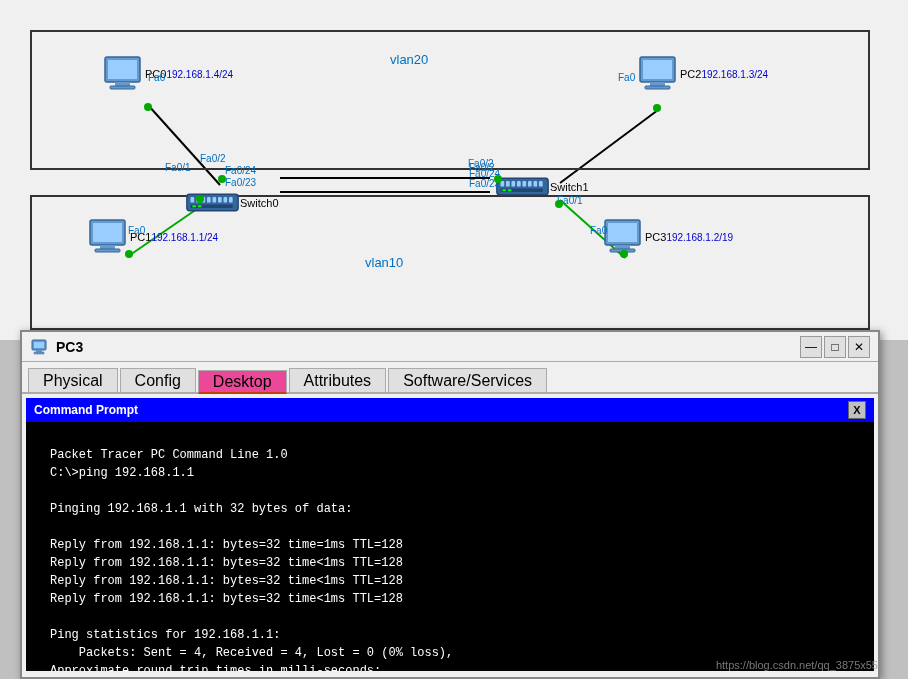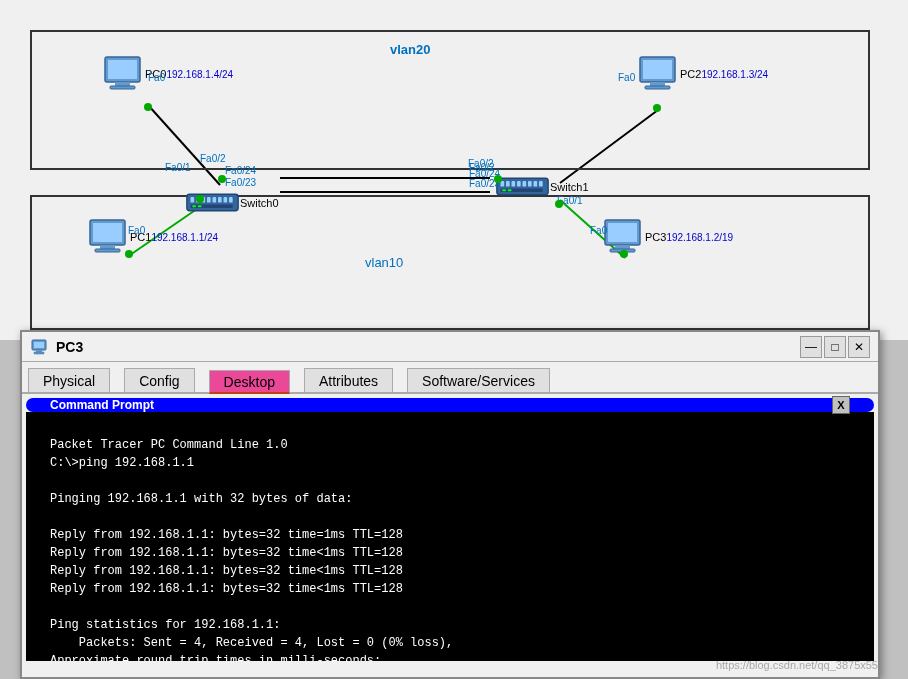--- a/index.html
+++ b/index.html
@@ -150,26 +150,26 @@
       height: 32px;
       background: #f0f0f0;
       display: flex;
       align-items: flex-end;
       padding: 0 6px;
       border-bottom: 2px solid #aaa;
     }
 
     .tab {
       padding: 4px 14px;
-      font-size: 14px;
+      font-size: 16px;
       border: 1px solid #aaa;
       border-bottom: none;
       background: #e0e0e0;
       cursor: pointer;
-      margin-right: 14px;
+      margin-right: 2px;
       color: #000;
       height: 24px;
       display: flex;
       align-items: center;
     }
 
     .tab.active {
       background: #ec4899;
       border-bottom: 2px solid #c2410c;
       position: relative;
@@ -180,28 +180,27 @@
     
     #cmd-wrapper {
       background: #f0f0f0;
       padding: 4px;
       height: calc(100% - 62px);
     }
 
     #cmd-titlebar {
       background: #0000ff;
       color: white;
-      padding: 3px 24px;
+      padding: 3px 8px;
       font-size: 12px;
       font-weight: bold;
       display: flex;
       justify-content: space-between;
       align-items: center;
-      height: 14px;
-      border-radius: 8px;
+      height: 24px;
     }
 
     #cmd-titlebar .cmd-close {
       width: 18px;
       height: 18px;
       background: #c0c0c0;
       border: 1px solid #666;
       display: flex;
       align-items: center;
       justify-content: center;
@@ -259,21 +258,21 @@
     <line x1="280" y1="178" x2="490" y2="178" stroke="#000" stroke-width="2"></line>
 
     <line x1="280" y1="192" x2="490" y2="192" stroke="#000" stroke-width="2"></line>
 
     <line x1="560" y1="183" x2="658" y2="110" stroke="#000" stroke-width="2"></line>
 
     <line x1="560" y1="200" x2="625" y2="258" stroke="#00aa00" stroke-width="2"></line>
   </svg>
 
   <div id="vlan20-box" class="vlan-box"></div>
-  <div class="vlan-label" style="top: 42px; left: 390px; font-weight: bold;">vlan20</div>
+  <div class="vlan-label" style="top: 52px; left: 390px;">vlan20</div>
 
   <div id="vlan10-box" class="vlan-box"></div>
   <div class="vlan-label" style="top: 255px; left: 365px;">vlan10</div>
 
   <div class="node" style="position:absolute; top:55px; left:100px;">
     <svg class="monitor-svg" viewBox="0 0 45 38">
       <rect x="5" y="2" width="35" height="25" rx="2" fill="#6699cc" stroke="#336699" stroke-width="1.5"></rect>
       <rect x="8" y="5" width="29" height="19" fill="#99ccff"></rect>
       <rect x="15" y="27" width="15" height="4" fill="#6699cc"></rect>
       <rect x="10" y="31" width="25" height="3" rx="1" fill="#6699cc" stroke="#336699" stroke-width="1"></rect>

